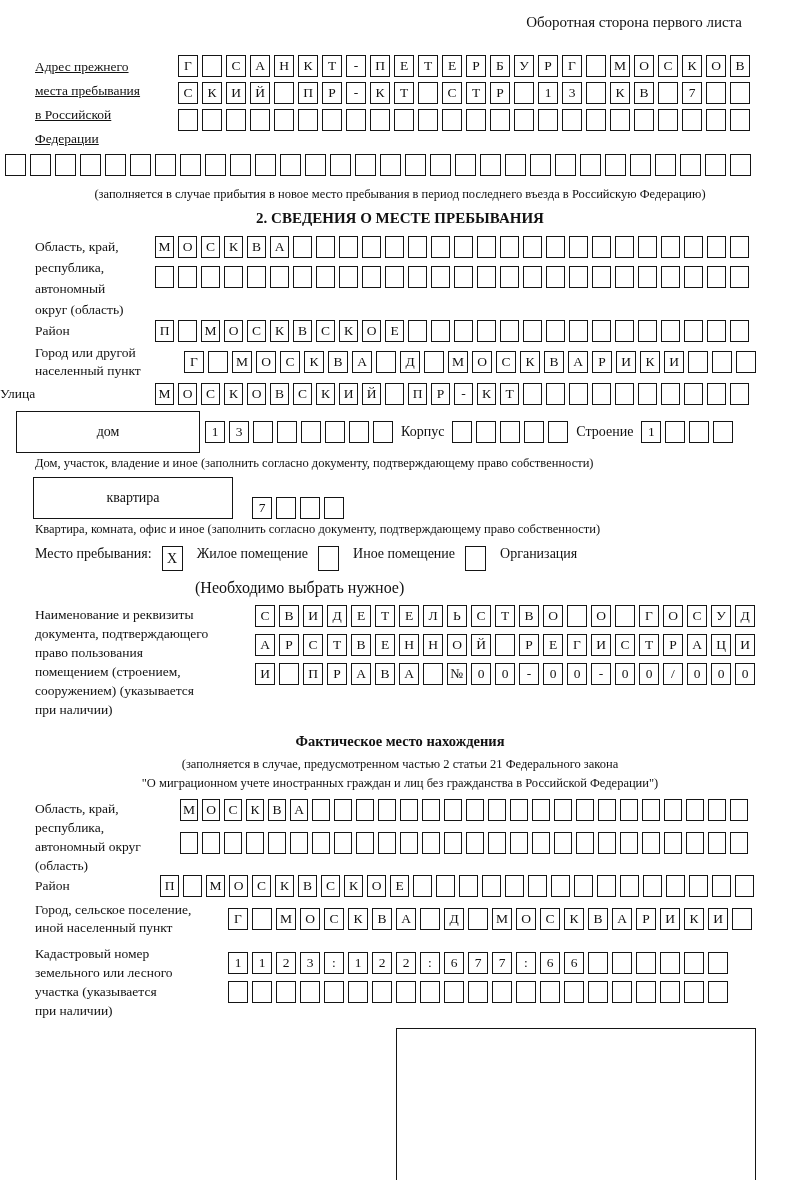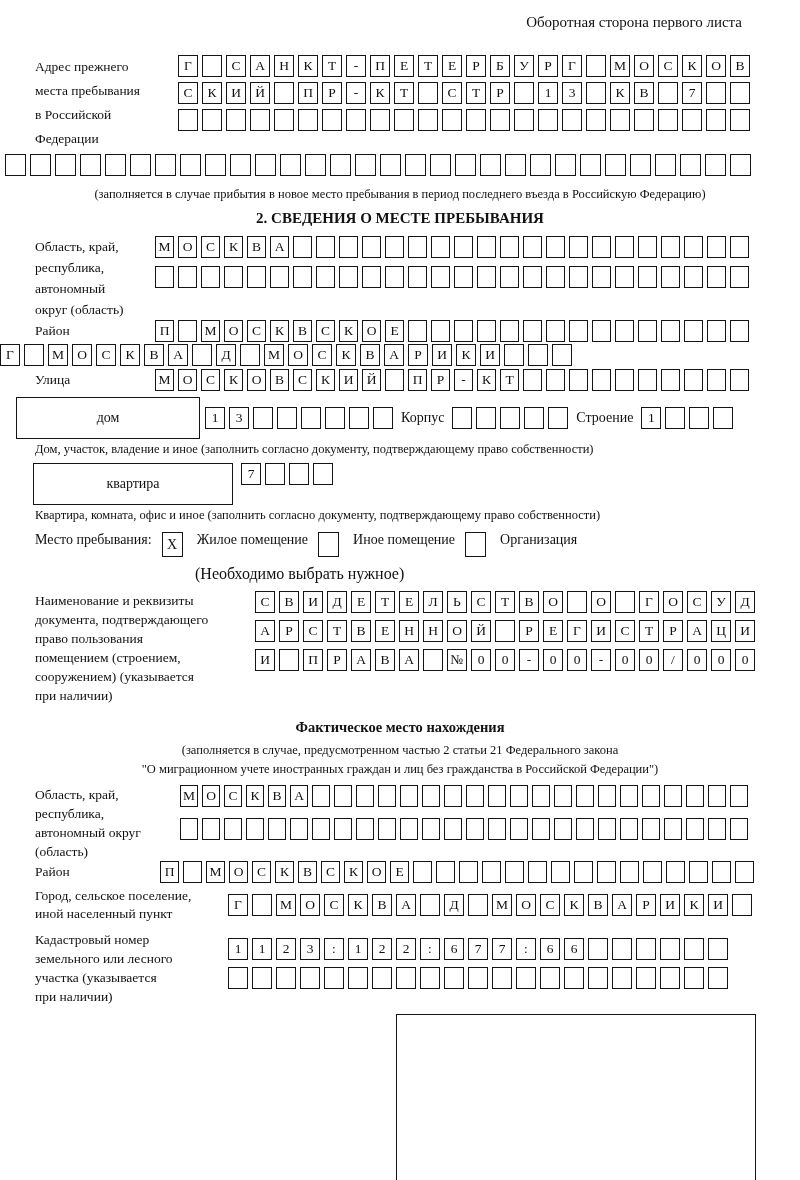--- a/index.html
+++ b/index.html
@@ -22,43 +22,43 @@
   .cw20 .cell { width:20px; }
   .cw19 .cell { width:19px; }
   .cw18 .cell { width:18px; }
   .rowgap { margin-bottom:5px; }
 
   .field { display:flex; align-items:flex-start; }
   .flabel { font-size:13.5px; line-height:21px; flex:none; }
 
   
   .prev { margin:24px 0 0 0; }
-  .prev .flabel { width:178px; padding-left:35px; line-height:24px; }
+  .prev .flabel { width:178px; padding-left:35px; line-height:24px;text-decoration:underline; }
   .fullrow { margin:3px 0 0 5px; }
   .caption { text-align:center; font-size:12.5px; margin-top:11px; }
 
   .sec-title { text-align:center; font-weight:bold; font-size:15px; margin-top:8px; }
 
   
   .f-oblast { margin-top:9px; }
   .f-oblast .flabel { width:155px; padding-left:35px; line-height:21px; }
   .f-oblast .rows .cells { margin-bottom:8px; }
   .f-raion .flabel { width:155px; padding-left:35px; }
   .f-gorod2 .flabel { width:184px; padding-left:35px; line-height:18px; }
   .f-gorod2 { align-items:center; margin-top:2px; }
   .f-ulitsa { margin-top:3px; }
-  .f-ulitsa .flabel { width:155px; padding-left:35px; }
+  .f-ulitsa .flabel { width:155px; }
 
   .dom-row { display:flex; align-items:center; margin:6px 0 0 16px; }
   .label-box { border:1.6px solid #151515; height:42px; display:flex; align-items:center; justify-content:center; font-size:14px; flex:none; }
   .dom-box { width:184px; margin-right:5px; }
   .kv-box { width:200px; margin-right:8px; }
   .inline-lbl { font-size:14px; margin:0 8px; }
   .small-cap { font-size:12.5px; margin:3px 0 0 35px; }
-  .kv-row { display:flex; align-items:flex-start; margin:6px 8px 0 33px; }
+  .kv-row { display:flex; align-items:flex-end; margin:6px 8px 0 33px;gap:11px; }
 
   .mesto { display:flex; margin:9px 0 8px 35px; font-size:14px; }
   .chk { width:21px; height:25px; border:1.6px solid #151515; display:flex; align-items:center; justify-content:center; font-size:14px; flex:none; margin:0 14px 0 10px; }
   .mesto-note { text-align:left; font-size:16px; margin:3px 0 0 195px; }
 
   .f-doc { margin-top:8px; }
   .f-doc .flabel { width:255px; padding-left:35px; line-height:19px; }
   .f-doc .rows .cells { margin-bottom:7px; }
 
   .fact-title { text-align:center; font-weight:bold; font-size:14.5px; margin-top:14px; }
@@ -300,20 +300,24 @@
       <div class="cell"></div>
       <div class="cell"></div>
       <div class="cell"></div>
       <div class="cell"></div>
       <div class="cell"></div>
       <div class="cell"></div>
     </div>
 </div>
 
 <div class="field f-gorod2">
+  <div class="flabel">
+    <div>Город или другой</div>
+    <div>населенный пункт</div>
+  </div>
   <div class="cells cw20">
       <div class="cell">Г</div>
       <div class="cell"></div>
       <div class="cell">М</div>
       <div class="cell">О</div>
       <div class="cell">С</div>
       <div class="cell">К</div>
       <div class="cell">В</div>
       <div class="cell">А</div>
       <div class="cell"></div>

